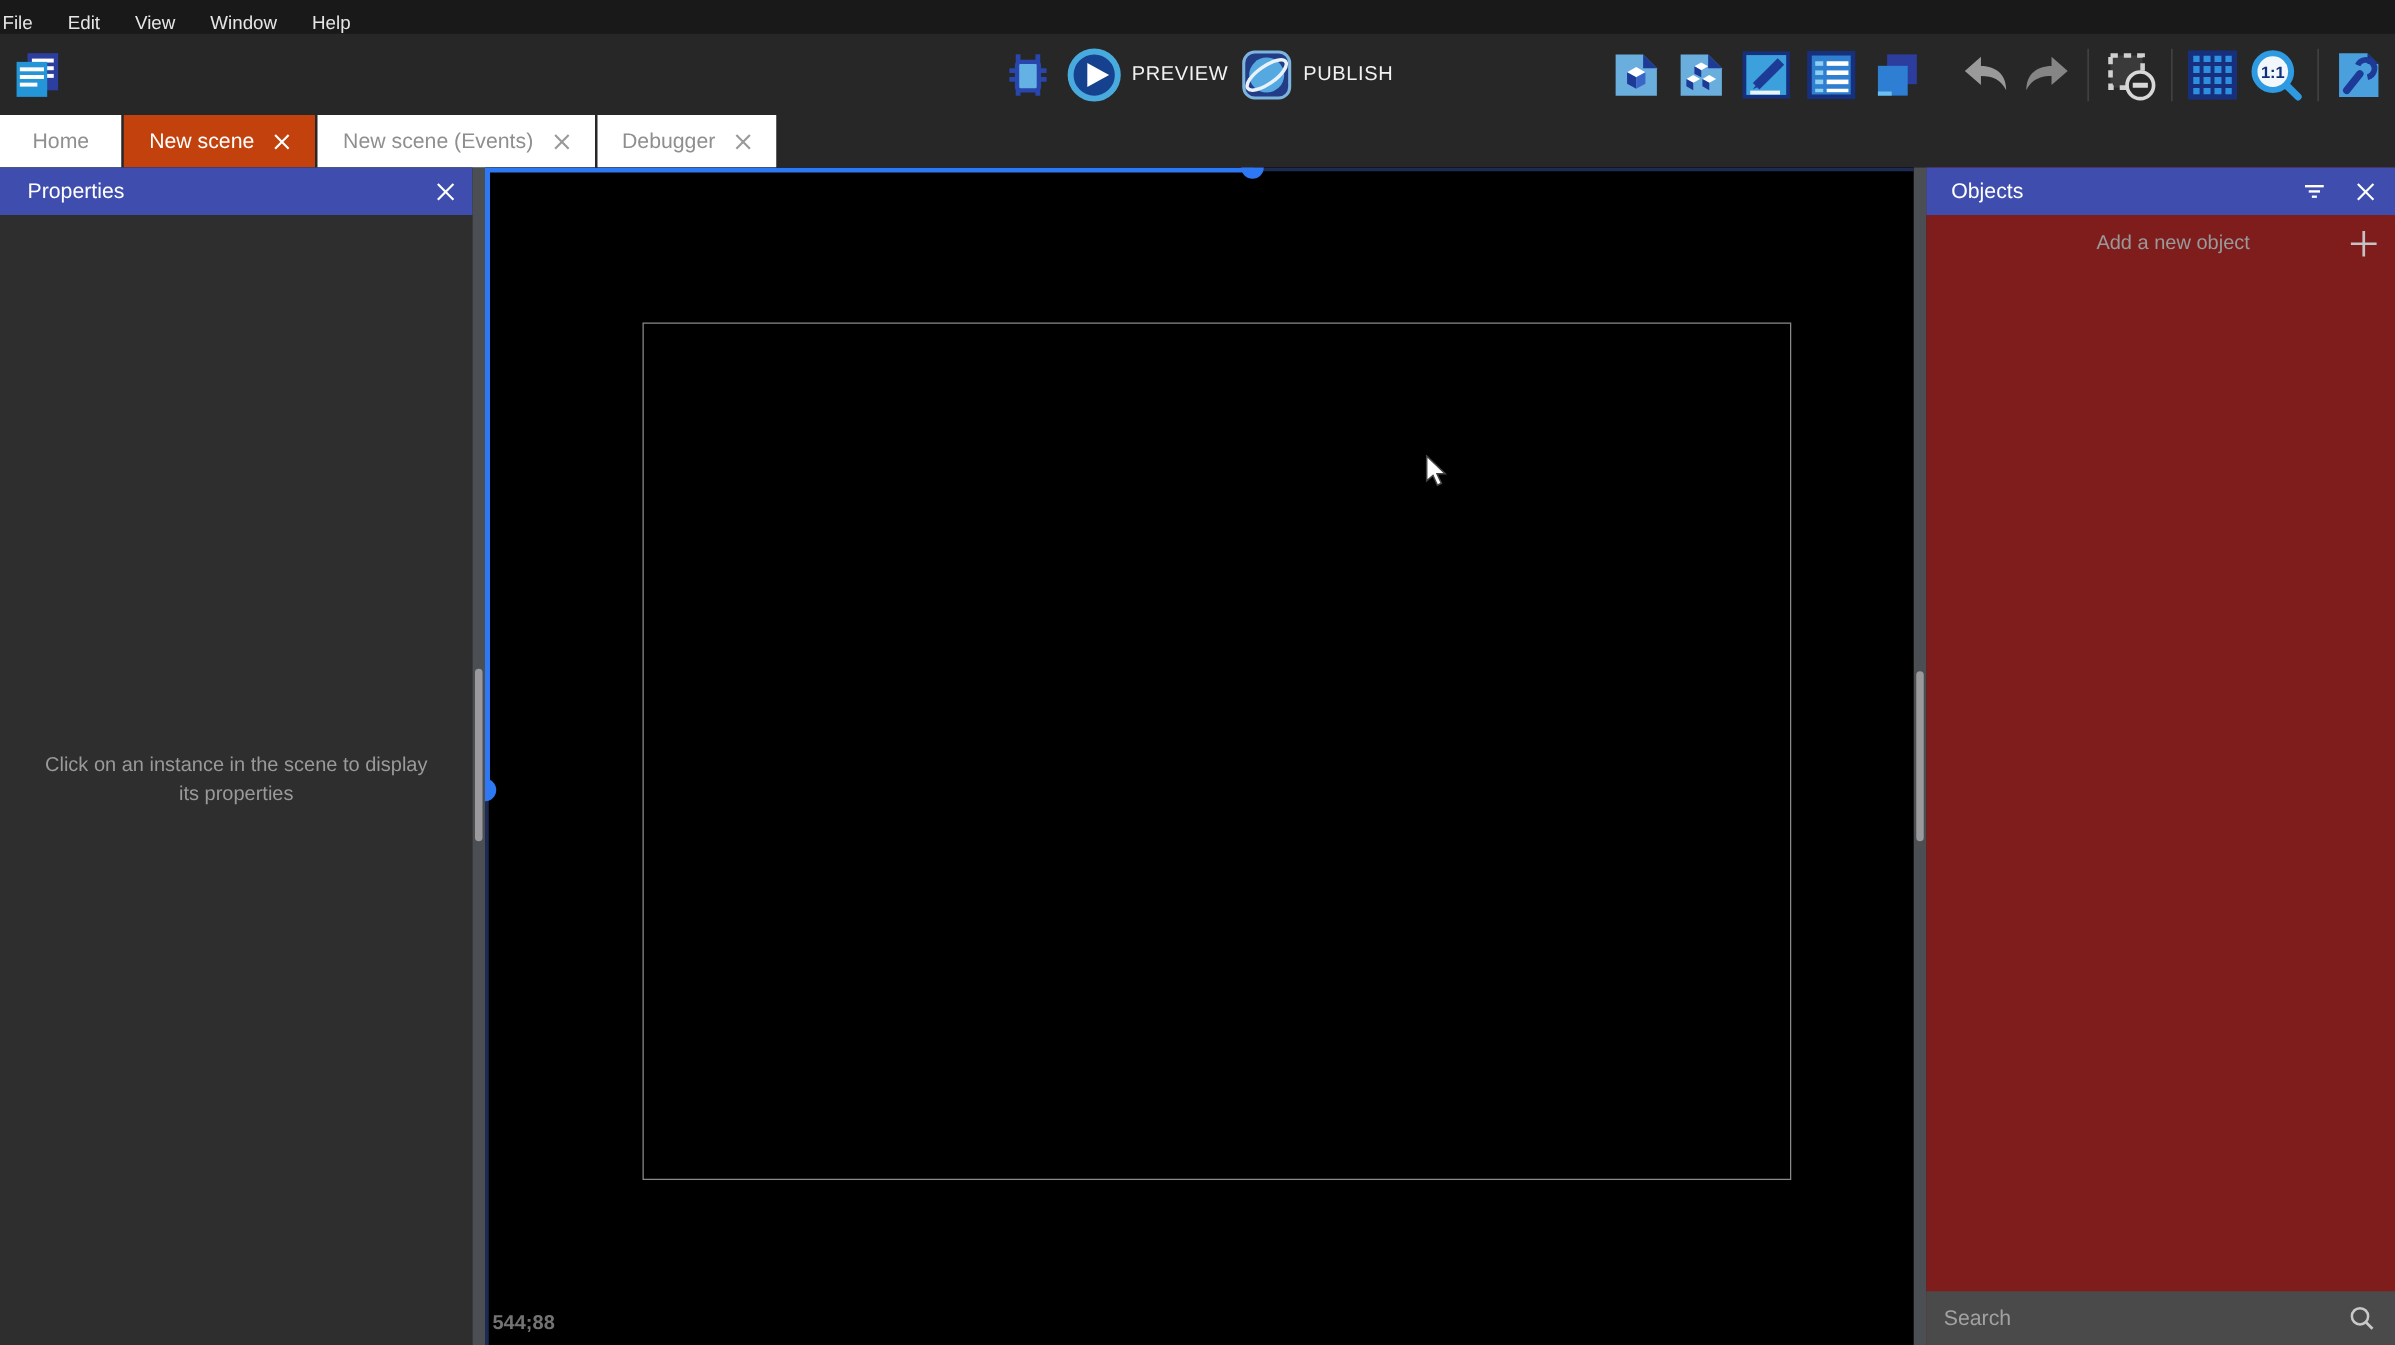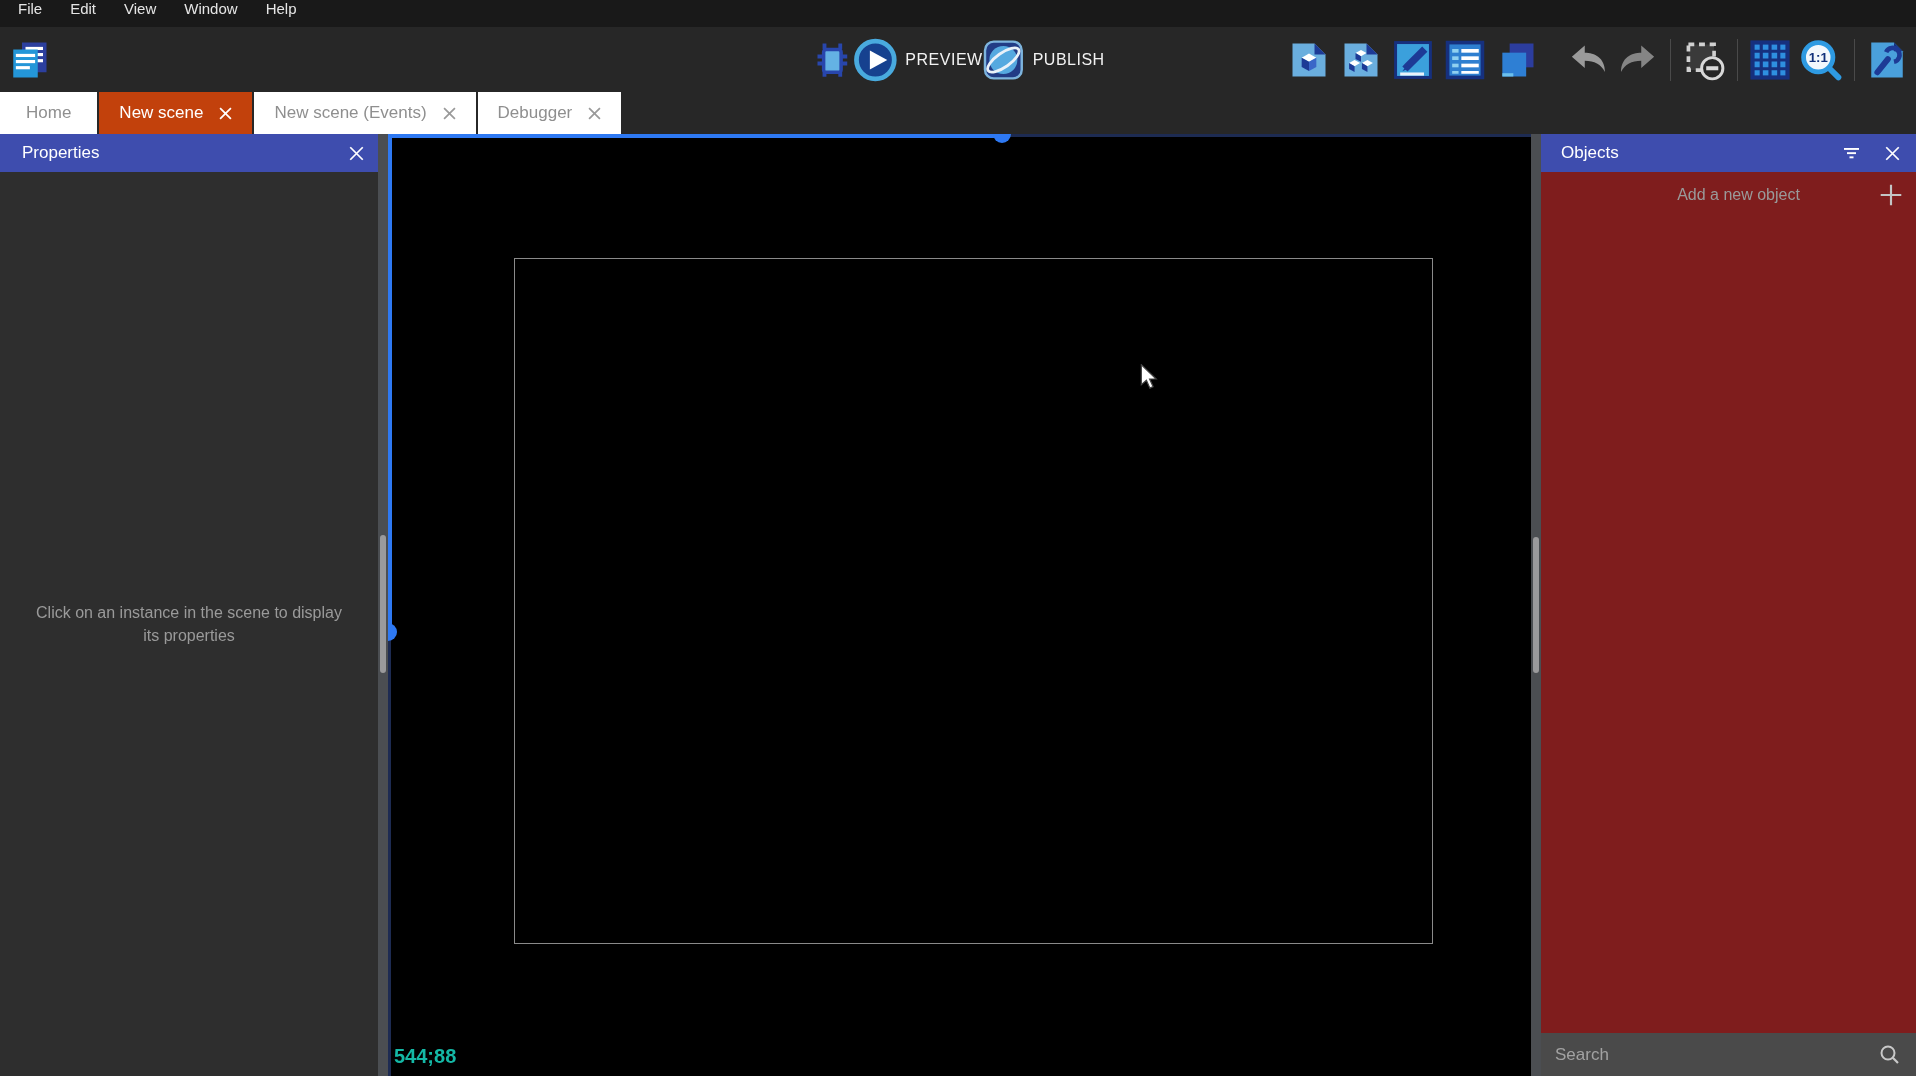--- a/index.html
+++ b/index.html
@@ -1,30 +1,30 @@
 <!DOCTYPE html>
 <html><head>
 <meta charset="utf-8">
 <style>
   * { margin:0; padding:0; box-sizing:border-box; }
   html,body { width:1916px; height:1076px; overflow:hidden; background:#1a1a1a;
     font-family:"Liberation Sans", sans-serif; }
   .app { width:1916px; height:1076px; display:flex; flex-direction:column; }
 
   
-  .menubar { height:27px; background:#191919; display:flex; align-items:flex-start;
-    padding-left:18px; gap:28px; }
+  .menubar { height:27px; background:#191919; display:flex; align-items:flex-end;
+    padding-left:2px; gap:28px; }
   .menubar span { color:#e6e6e6; font-size:15px; cursor:default; }
 
   
   .toolbar { height:65px; background:#272727; position:relative; flex:none; }
   .logo-btn { position:absolute; left:7px; top:10px; width:44px; height:46px;
     display:flex; align-items:center; justify-content:center; }
   .tb-center { position:absolute; left:50%; top:0; transform:translateX(-50%);
-    height:65px; display:flex; align-items:center; }
+    height:65px; display:flex; align-items:center; gap:10px; }
   .tb-btn { display:flex; align-items:center; gap:8px; color:#f2f2f2;
     font-size:16px; letter-spacing:.5px; }
   .tb-right { position:absolute; right:4px; top:0; height:65px;
     display:flex; align-items:center; }
   .tb-right .ico { margin:0 4px; display:flex; }
   .tb-sep { width:1px; height:42px; background:#4a4a4a; margin:0 7px; }
 
   
   .tabbar { height:42px; background:#272727; display:flex; align-items:stretch; flex:none; }
   .tab { display:flex; align-items:center; padding:0 20px; gap:16px;
@@ -50,22 +50,22 @@
   .canvas { flex:1; background:#000; position:relative; overflow:hidden; }
   .sel-top-bright { position:absolute; left:0; top:0; width:615px; height:4px; background:#2e79f3; }
   .sel-top-navy { position:absolute; left:615px; right:0; top:0; height:3px; background:#1d2b52; }
   .sel-left-bright { position:absolute; left:0; top:0; width:4px; height:498px; background:#2e79f3; }
   .sel-left-navy { position:absolute; left:0; top:498px; bottom:0; width:3px; background:#1d2b52; }
   .handle { position:absolute; width:18px; height:18px; border-radius:50%; background:#2e79f3; }
   .handle.top { left:605px; top:-9px; }
   .handle.left { left:-9px; top:489px; }
   .game-frame { position:absolute; left:126px; top:124px; width:919px; height:686px;
     border:1px solid #8a8a8a; }
-  .coords { position:absolute; left:6px; bottom:8px; color:#14b8a6;
-    font-size:20px; font-weight:bold; }
+  .coords { position:absolute; left:6px; bottom:8px; color:#737373;
+    font-size:16px; font-weight:bold; }
   .cursor { position:absolute; left:752px; top:230px; }
 
   .objects { width:375px; background:#7f1d1d; display:flex; flex-direction:column; }
   .objects .panel-header { padding:0 16px 0 20px; gap:24px; }
   .add-row { height:46px; position:relative; display:flex; align-items:center;
     justify-content:center; color:#9a9a9a; font-size:16px; flex:none;padding-left:20px; }
   .add-plus { position:absolute; right:12px; top:10px; display:flex; }
   .objects-spacer { flex:1; }
   .search-bar { height:43px; background:#4a4a4a; display:flex; align-items:center;
     padding:0 14px; flex:none; }

